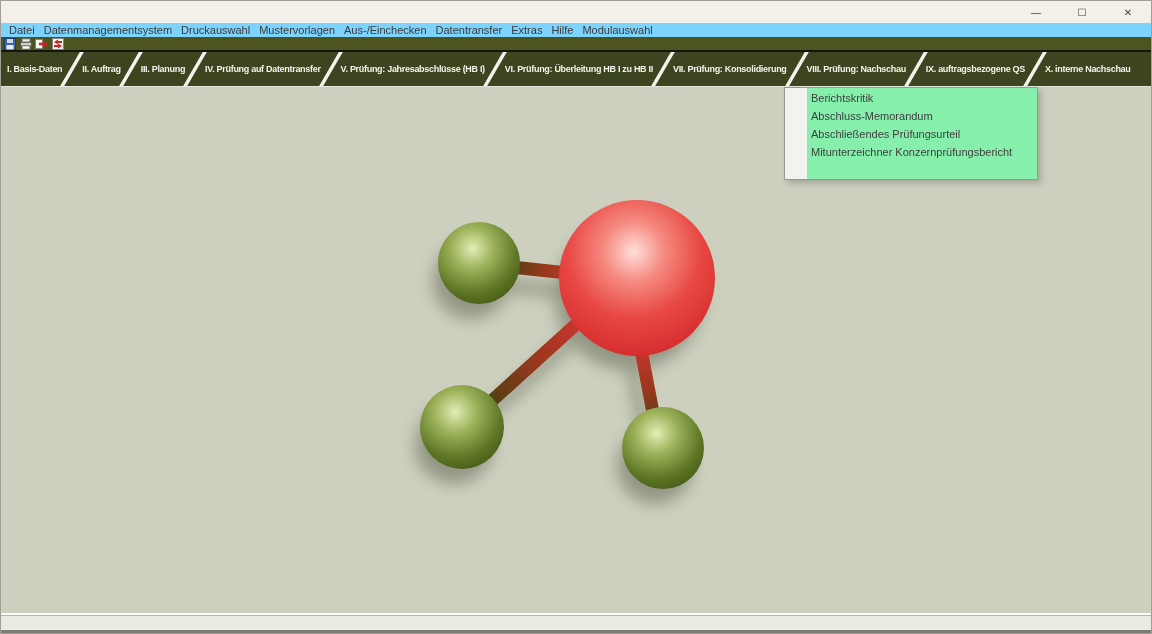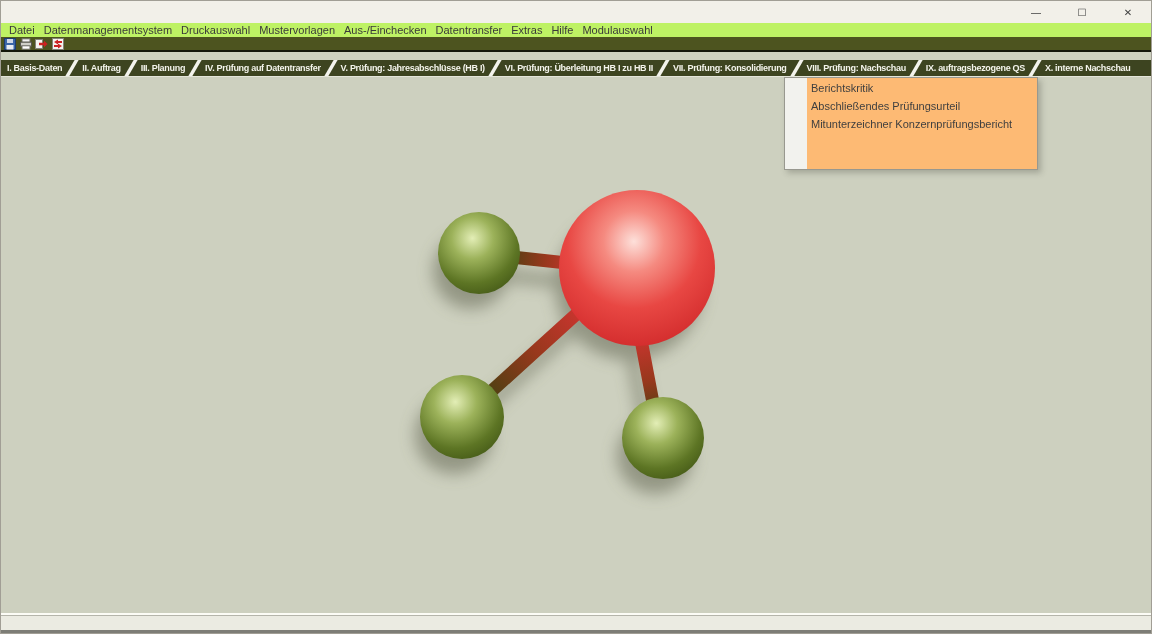--- a/index.html
+++ b/index.html
@@ -13,56 +13,55 @@
   .titlebar {
     height:22px; background:#f2f0e9; flex:0 0 auto;
     display:flex; justify-content:flex-end; align-items:stretch;
   }
   .win-btn {
     width:46px; display:flex; align-items:center; justify-content:center;
     color:#404040; font-size:10px; cursor:default;
   }
   
   .menubar {
-    height:14px; background:#bef264; flex:0 0 auto;
+    height:14px; background:#7dd3fc; flex:0 0 auto;
     display:flex; align-items:center; padding-left:8px;
     font-size:11px; color:#3a3a3a; white-space:nowrap;
   }
   .menu-item { padding:0 9px 0 0; }
   .menu-item.modul { }
   
   .toolbar {
     height:15px; background:#4d541f; flex:0 0 auto;
     display:flex; align-items:center; gap:3px; padding-left:2px;
     border-bottom:2px solid #13160a;
   }
   .tool-btn { width:13px; height:12px; display:flex; align-items:center; justify-content:center; }
   
   .tabbar {
-    height:17px; background:#3d4420; flex:0 0 auto;
+    height:35px; background:#3d4420; flex:0 0 auto;
     display:flex; align-items:stretch; overflow:hidden;
     border-bottom:1px solid #e4e5da;
-    margin-top:8px;
   }
   .tab {
     display:flex; align-items:center; padding:0 6px;
     font-size:9px; font-weight:bold; letter-spacing:-0.3px;
     color:#f4f4ec; white-space:nowrap; cursor:default;
   }
   .tab-sep {
     width:4px; margin:0 2px; background:#f3f3ec;
     transform:skewX(-30deg);
   }
   
   .content { position:relative; flex:1 1 auto; background:#cdd0bf; overflow:hidden; }
   .molecule { position:absolute; left:0; top:0; }
   
   .dropdown {
     position:absolute; left:783px; top:0; width:254px; height:93px;
-    background:#fdba74; border:1px solid #98988f;
+    background:#86efac; border:1px solid #98988f;
     box-shadow:3px 3px 6px rgba(40,40,30,0.25);
     z-index:10; padding-top:1px;
   }
   .dropdown-gutter {
     position:absolute; left:0; top:0; bottom:0; width:22px; background:#f2f2ee;
   }
   .dropdown-item {
     position:relative; height:18px; display:flex; align-items:center;
     padding-left:26px; font-size:11px; color:#3f3f3f; cursor:default;
   }
@@ -201,20 +200,21 @@
 
       <circle cx="636" cy="191" r="78" fill="url(#redG)"></circle>
       <circle cx="478" cy="176" r="41" fill="url(#greenG)"></circle>
       <circle cx="461" cy="340" r="42" fill="url(#greenG)"></circle>
       <circle cx="662" cy="361" r="41" fill="url(#greenG)"></circle>
     </svg>
 
     <div class="dropdown">
       <div class="dropdown-gutter"></div>
       <div class="dropdown-item">Berichtskritik</div>
+      <div class="dropdown-item">Abschluss-Memorandum</div>
       <div class="dropdown-item">Abschließendes Prüfungsurteil</div>
       <div class="dropdown-item">Mitunterzeichner Konzernprüfungsbericht</div>
     </div>
   </div>
 
   <div class="statusbar"></div>
   <div class="bottom-edge"></div>
 </div>
 
 </body></html>

